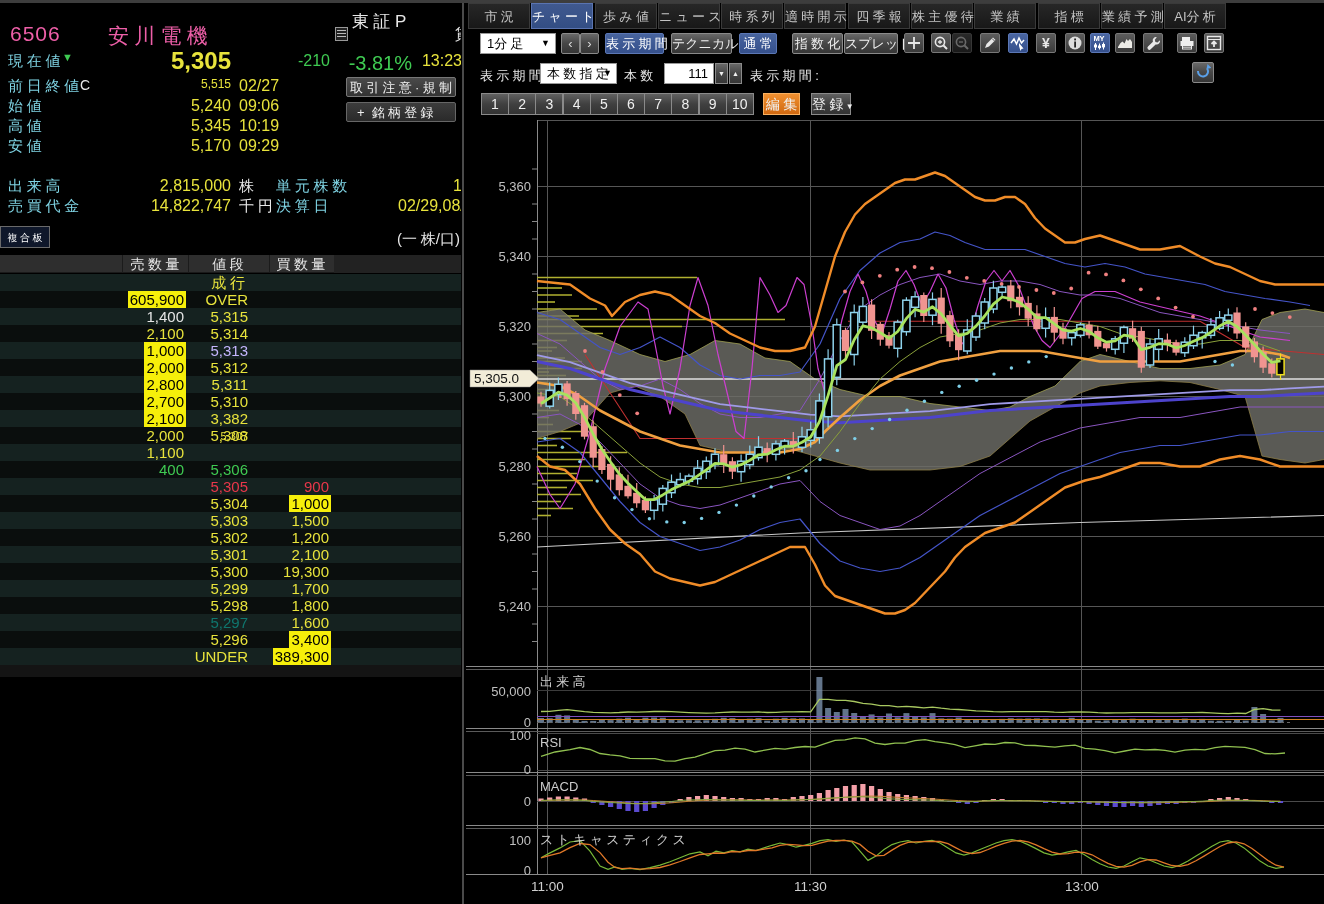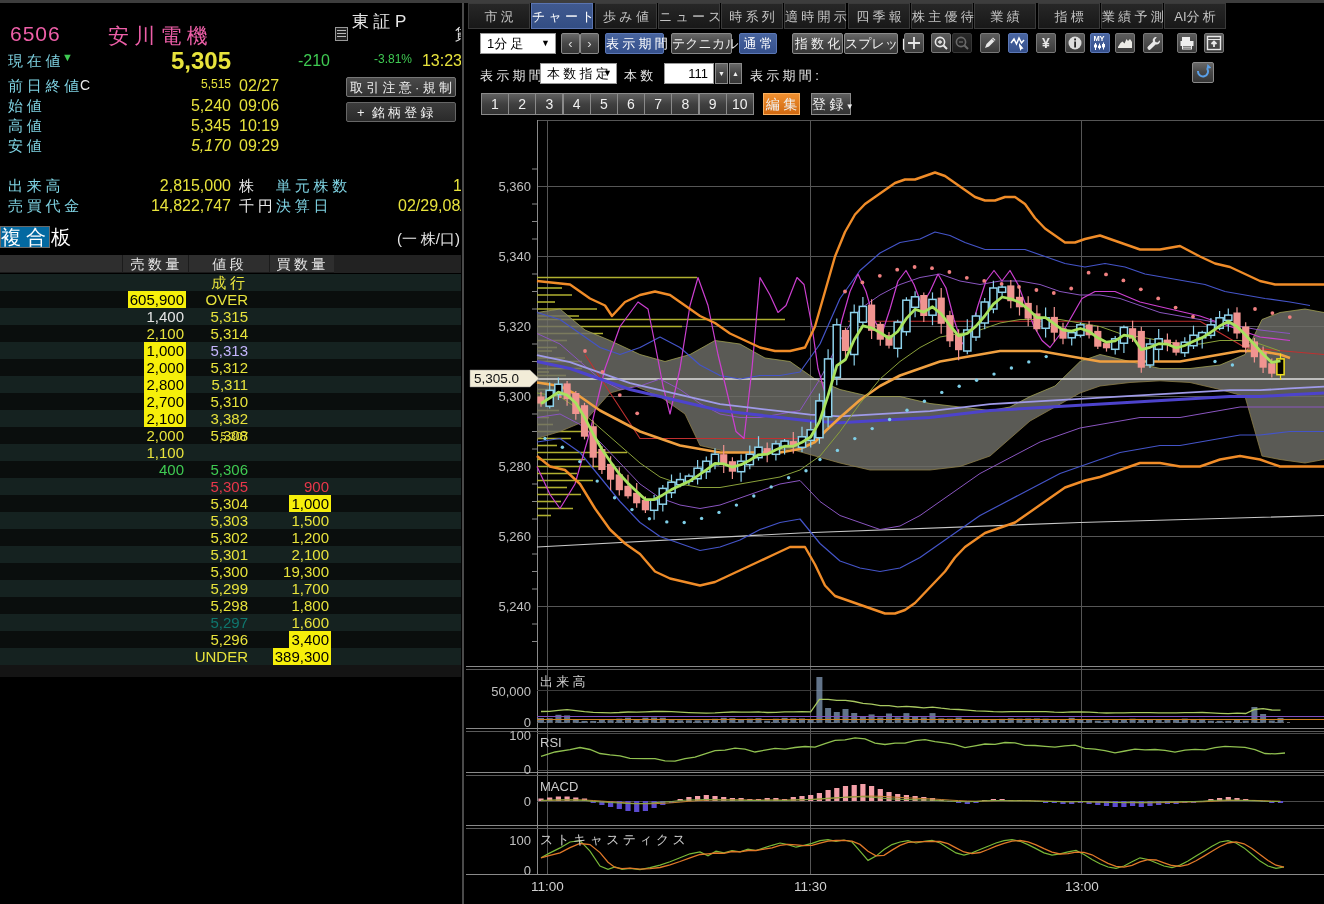--- a/index.html
+++ b/index.html
@@ -37,48 +37,48 @@
       <div style="margin:2px 1px;height:1px;background:#bbb"></div>
       <div style="margin:2px 1px;height:1px;background:#bbb"></div>
       <div style="margin:2px 1px;height:1px;background:#bbb"></div>
     </div>
     <div class="ab wh" style="left:352px;top:10px;font-size:17px;"><span class="j">東証</span>&nbsp;P</div>
     <div class="ab wh" style="left:455px;top:25px;font-size:15px;"><span class="j">貸</span></div>
     <div class="ab cy" style="left:8px;top:52px;font-size:15px;"><span class="j">現在値</span></div>
     <div class="ab gr" style="left:62px;top:51px;font-size:11px;">▼</div>
     <div class="ab ye" style="right:230px;top:47px;font-size:24px;font-weight:bold;">5,305</div>
     <div class="ab gr" style="right:131px;top:52px;font-size:16px;">-210</div>
-    <div class="ab gr" style="right:49px;top:52px;font-size:12px;">-3.81%</div>
+    <div class="ab gr" style="right:49px;top:52px;font-size:20px;">-3.81%</div>
     <div class="ab ye" style="right:-1px;top:52px;font-size:16px;">13:23</div>
     <div class="ab cy" style="left:8px;top:77px;font-size:15px;"><span class="j">前日終値</span></div>
     <div class="ab wh" style="left:80px;top:77px;font-size:14px;">C</div>
     <div class="ab ye" style="right:230px;top:77px;font-size:12px;">5,515</div>
     <div class="ab ye" style="left:239px;top:77px;font-size:16px;">02/27</div>
     <div class="ab cy" style="left:8px;top:97px;font-size:15px;"><span class="j">始値</span></div>
     <div class="ab ye" style="right:230px;top:97px;font-size:16px;">5,240</div>
     <div class="ab ye" style="left:239px;top:97px;font-size:16px;">09:06</div>
     <div class="ab cy" style="left:8px;top:117px;font-size:15px;"><span class="j">高値</span></div>
     <div class="ab ye" style="right:230px;top:117px;font-size:16px;">5,345</div>
     <div class="ab ye" style="left:239px;top:117px;font-size:16px;">10:19</div>
     <div class="ab cy" style="left:8px;top:137px;font-size:15px;"><span class="j">安値</span></div>
-    <div class="ab ye" style="right:230px;top:137px;font-size:16px;font-style:italic;">5,170</div>
+    <div class="ab ye" style="right:230px;top:137px;font-size:16px;">5,170</div>
     <div class="ab ye" style="left:239px;top:137px;font-size:16px;">09:29</div>
     <div class="ab cy" style="left:8px;top:177px;font-size:15px;"><span class="j">出来高</span></div>
     <div class="ab ye" style="right:230px;top:177px;font-size:16px;">2,815,000</div>
     <div class="ab wh" style="left:239px;top:177px;font-size:15px;"><span class="j">株</span></div>
     <div class="ab cy" style="left:276px;top:177px;font-size:15px;"><span class="j">単元株数</span></div>
     <div class="ab ye" style="right:-1px;top:177px;font-size:16px;">1</div>
     <div class="ab cy" style="left:8px;top:197px;font-size:15px;"><span class="j">売買代金</span></div>
     <div class="ab ye" style="right:230px;top:197px;font-size:16px;">14,822,747</div>
     <div class="ab wh" style="left:239px;top:197px;font-size:15px;"><span class="j">千円</span></div>
     <div class="ab cy" style="left:276px;top:197px;font-size:15px;"><span class="j">決算日</span></div>
     <div class="ab ye" style="left:398px;top:197px;font-size:16px;">02/29,08/31</div>
     <div class="ab gbtn" style="left:346px;top:77px;width:110px;height:20px;line-height:19px;background:linear-gradient(#4a4a4a,#333);border-color:#777"><span class="j">取引注意·規制</span></div>
     <div class="ab gbtn" style="left:346px;top:102px;width:110px;height:20px;line-height:19px;background:linear-gradient(#3c3c3c,#2a2a2a);border-color:#666;text-align:left;padding-left:10px">+&nbsp;&nbsp;<span class="j">銘柄登録</span></div>
-    <div class="ab" style="left:0px;top:226px;width:50px;height:22px;background:#0369a1;border:1px solid #6a6a6a;color:#fff;font-size:20px;text-align:center;line-height:21px"><span class="j">複合板</span></div>
+    <div class="ab" style="left:0px;top:226px;width:50px;height:22px;background:#0f172a;border:1px solid #6a6a6a;color:#fff;font-size:10px;text-align:center;line-height:21px"><span class="j">複合板</span></div>
     <div class="ab wh" style="right:1px;top:230px;font-size:15px;">(<span class="j">一株</span>/<span class="j">口</span>)</div>
     <div class="ab" style="left:0;top:255px;width:461px;height:18px;background:#2e2e2e;border-bottom:1px solid #1a1a1a"></div>
     <div class="ab" style="left:122px;top:255px;width:1px;height:18px;background:#1b1b1b"></div>
     <div class="ab" style="left:188px;top:255px;width:1px;height:18px;background:#1b1b1b"></div>
     <div class="ab" style="left:269px;top:255px;width:1px;height:18px;background:#1b1b1b"></div>
     <div class="ab" style="left:334px;top:255px;width:1px;height:18px;background:#1b1b1b"></div>
     <div class="ab" style="left:334px;top:255px;width:127px;height:18px;background:#222"></div>
     <div class="ab wh" style="left:125px;top:256px;width:60px;text-align:center;font-size:14px"><span class="j">売数量</span></div>
     <div class="ab wh" style="left:198px;top:256px;width:60px;text-align:center;font-size:14px"><span class="j">値段</span></div>
     <div class="ab wh" style="left:271px;top:256px;width:60px;text-align:center;font-size:14px"><span class="j">買数量</span></div>

